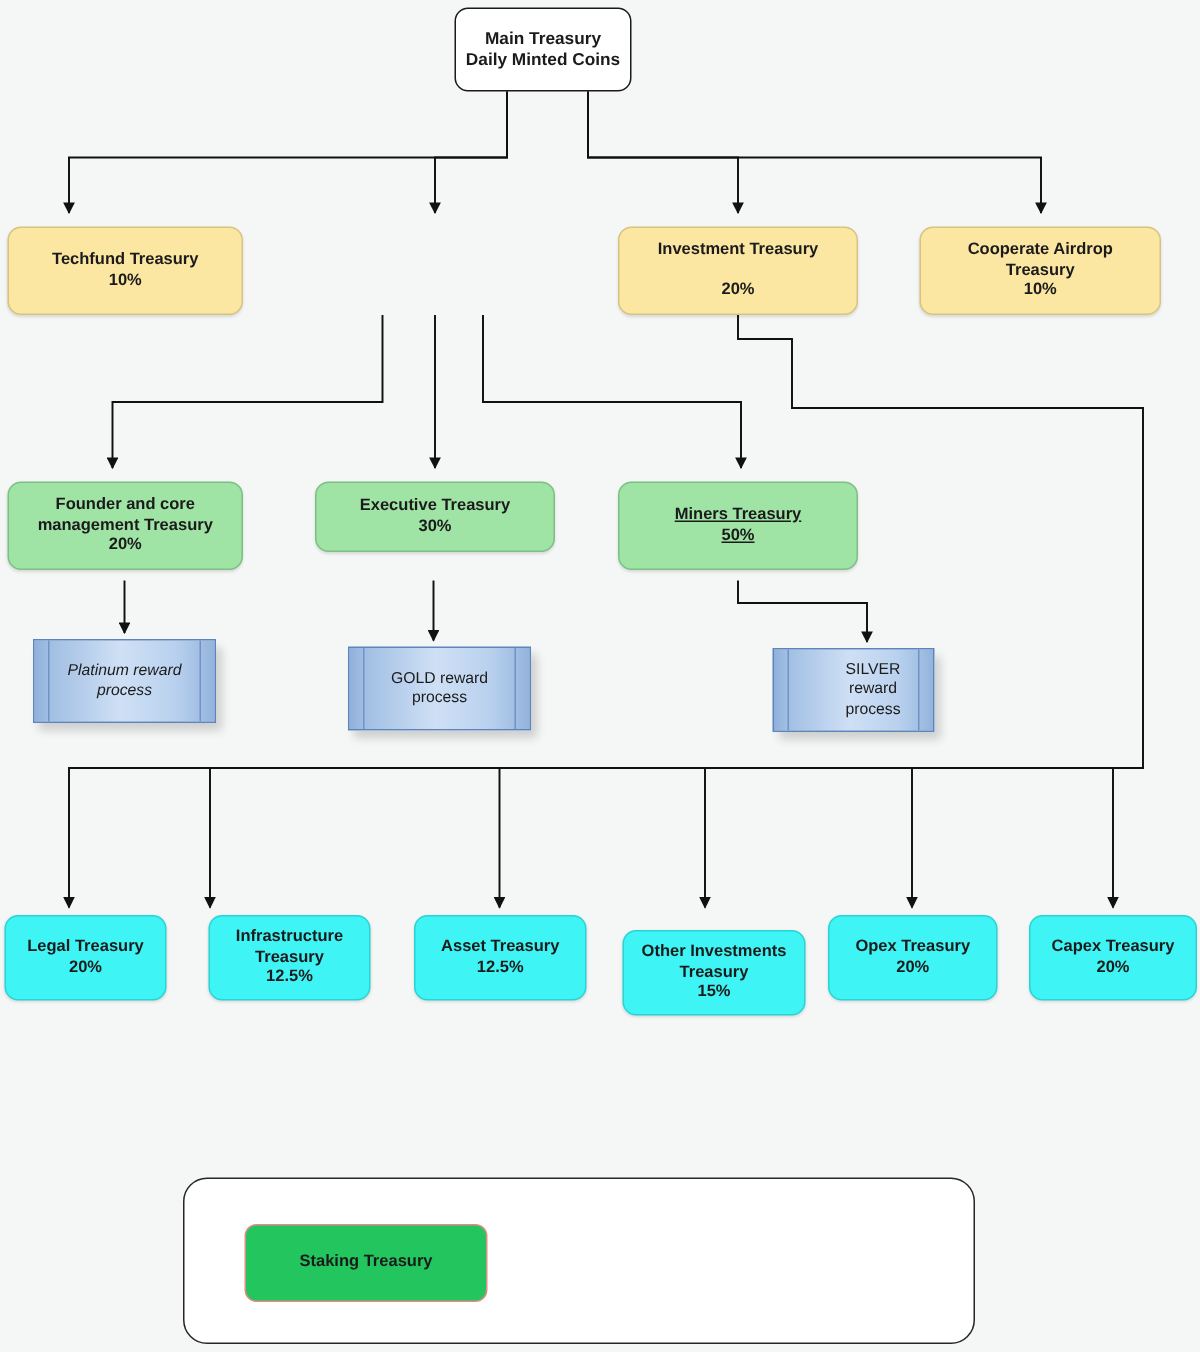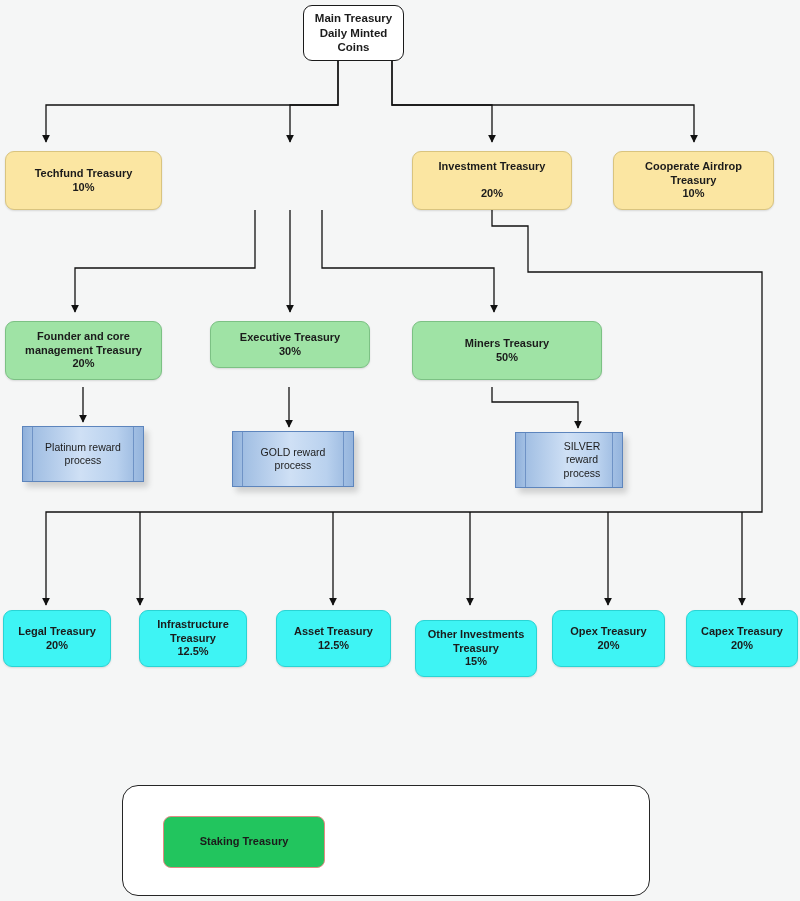--- a/index.html
+++ b/index.html
@@ -132,21 +132,21 @@
 
       <path d="M 492 210 L 492 226 L 528 226 L 528 272 L 762 272 L 762 512 L 46 512 L 46 605" marker-end="url(#arrow)"></path>
       <path d="M 140 512 L 140 605" marker-end="url(#arrow)"></path>
       <path d="M 333 512 L 333 605" marker-end="url(#arrow)"></path>
       <path d="M 470 512 L 470 605" marker-end="url(#arrow)"></path>
       <path d="M 608 512 L 608 605" marker-end="url(#arrow)"></path>
       <path d="M 742 512 L 742 605" marker-end="url(#arrow)"></path>
     </g>
   </svg>
 
-  <div class="node n-root" style="left:303px;top:5px;width:101px;height:56px;">Main Treasury
+  <div class="node n-root" style="left:303px;top:5px;width:118px;height:56px;">Main Treasury
 Daily Minted Coins</div>
 
   <div class="node n-yellow" style="left:5px;top:151px;width:157px;height:59px;">Techfund Treasury
 10%</div>
 
 
   <div class="node n-yellow" style="left:412px;top:151px;width:160px;height:59px;">Investment Treasury
 
 20%</div>
 
@@ -154,24 +154,24 @@
 Treasury
 10%</div>
 
   <div class="node n-green" style="left:5px;top:321px;width:157px;height:59px;">Founder and core
 management Treasury
 20%</div>
 
   <div class="node n-green" style="left:210px;top:321px;width:160px;height:47px;">Executive Treasury
 30%</div>
 
-  <div class="node n-green" style="left:412px;top:321px;width:190px;height:59px;">Miners Treasury
+  <div class="node n-green" style="left:412px;top:321px;width:160px;height:59px;text-decoration:underline;">Miners Treasury
 50%</div>
 
-  <div class="node n-process" style="left:22px;top:426px;width:122px;height:56px;">
+  <div class="node n-process" style="left:22px;top:426px;width:122px;height:56px;font-style:italic;">
     <span class="bar l"></span>
     <span class="bar r"></span>
     <span class="plabel">Platinum reward
 process</span>
   </div>
 
   <div class="node n-process" style="left:232px;top:431px;width:122px;height:56px;">
     <span class="bar l"></span>
     <span class="bar r"></span>
     <span class="plabel">GOLD reward

